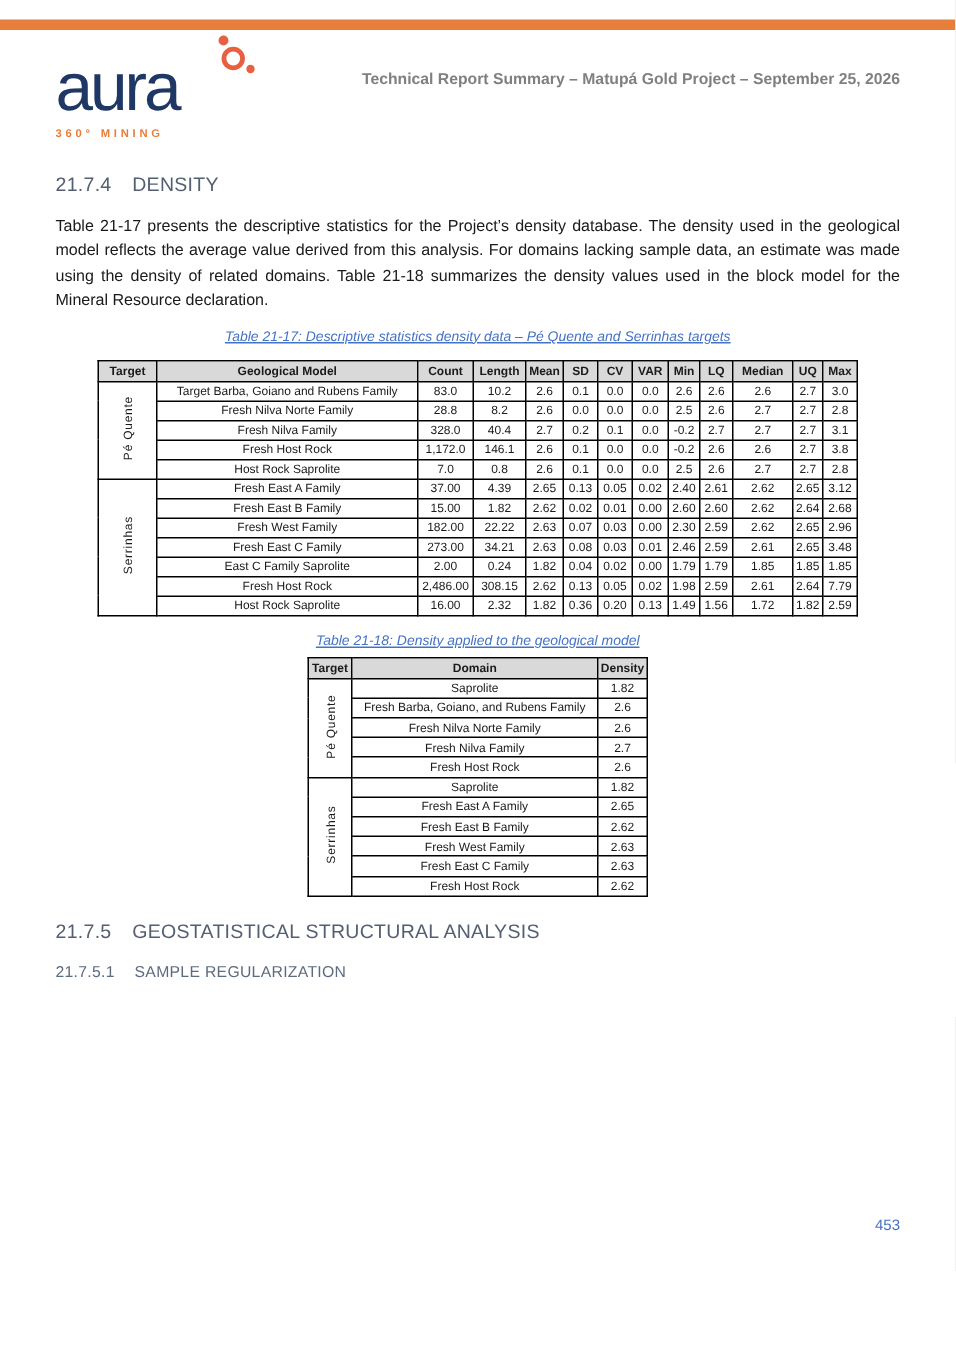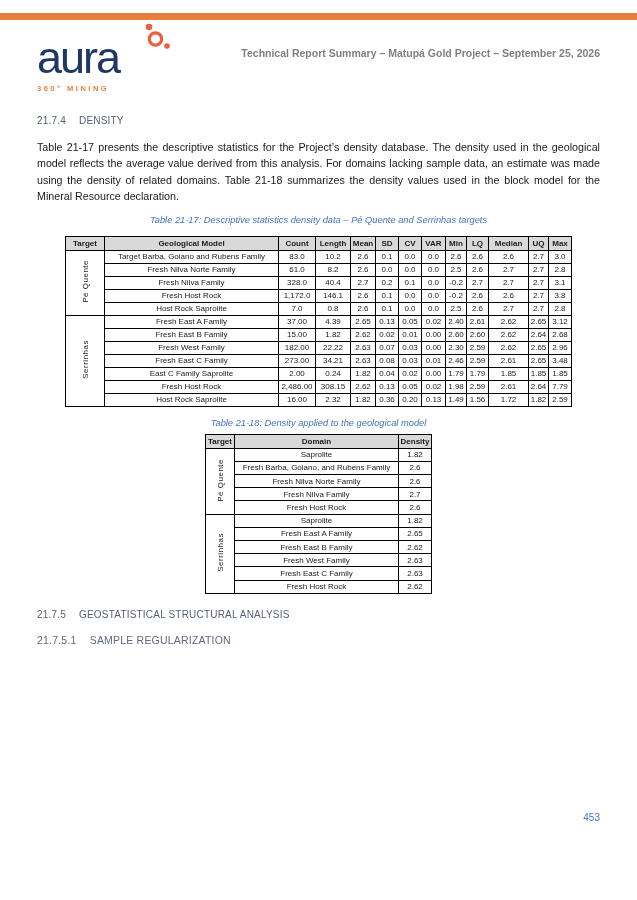--- a/index.html
+++ b/index.html
@@ -34,38 +34,38 @@
     margin-top: 4px; white-space: nowrap;
   }
   .header-title {
     flex: 1; text-align: right; padding-top: 23px;
     font-size: 10.5px; font-weight: bold;
     color: var(--header-gray, #808080);
     white-space: nowrap;
   }
   .main { position: absolute; top: 115px; left: 37px; width: 563px; }
   .h1 {
-    font-size: 10px; color: var(--heading-slate, #546072);
+    font-size: 13px; color: var(--heading-slate, #546072);
     margin: 0; letter-spacing: 0.2px;
   }
   .h1 .num, .h3 .num { margin-right: 10px; }
   .h3 {
     font-size: 10.5px; color: var(--subheading-slate, #5D6B7E);
     margin: 14px 0 0 0; letter-spacing: 0.2px;
   }
   #heading-geostat { margin-top: 15px; }
   .para {
     font-size: 10.7px; line-height: 16.4px;
     text-align: justify; margin: 13px 0 0 0;
   }
   #para-regularization { margin-top: 11px; }
   .caption {
     font-size: 9.3px; font-style: italic;
     color: var(--caption-blue, #4472C4);
-    text-align: center; margin-top: 11px;
+    text-align: center; margin-top: 11px; text-decoration: underline;
   }
   #caption-17 { margin-top: 10px; }
   table {
     border-collapse: collapse; table-layout: fixed;
     margin: 0 auto; background: #fff;
   }
   #table-21-17 { width: 506px; margin-top: 11px; }
   #table-21-18 { width: 226px; margin-top: 6px; }
   th, td {
     border: 1px solid #000;
@@ -164,21 +164,21 @@
             <td>0.0</td>
             <td>0.0</td>
             <td>2.6</td>
             <td>2.6</td>
             <td>2.6</td>
             <td>2.7</td>
             <td>3.0</td>
           </tr>
           <tr>
             <td>Fresh Nilva Norte Family</td>
-            <td>61.0</td>
+            <td>28.8</td>
             <td>8.2</td>
             <td>2.6</td>
             <td>0.0</td>
             <td>0.0</td>
             <td>0.0</td>
             <td>2.5</td>
             <td>2.6</td>
             <td>2.7</td>
             <td>2.7</td>
             <td>2.8</td>

